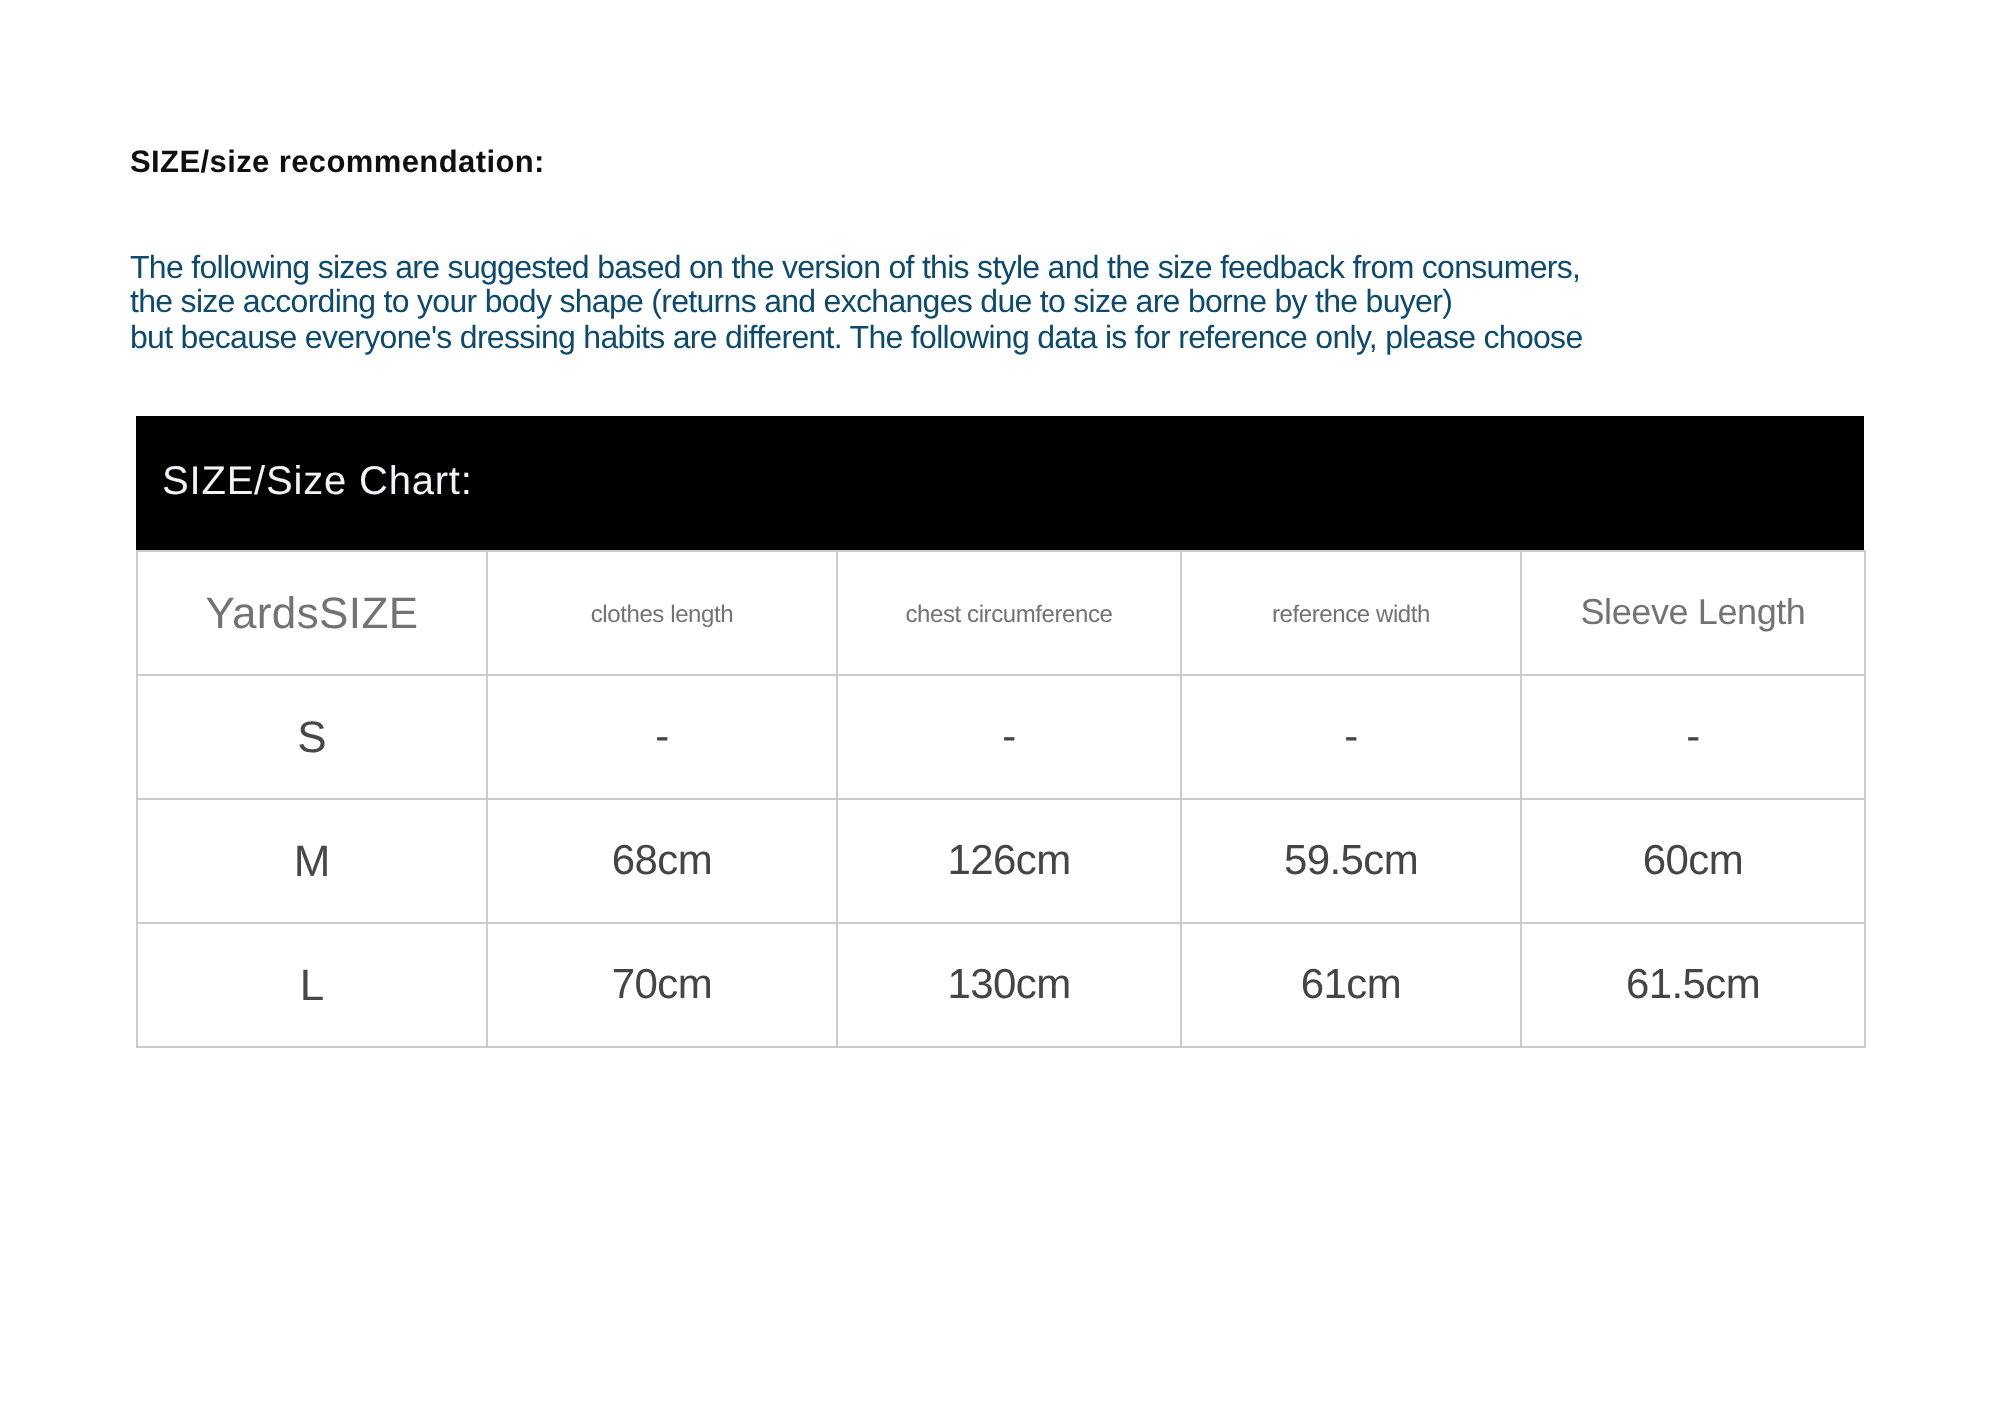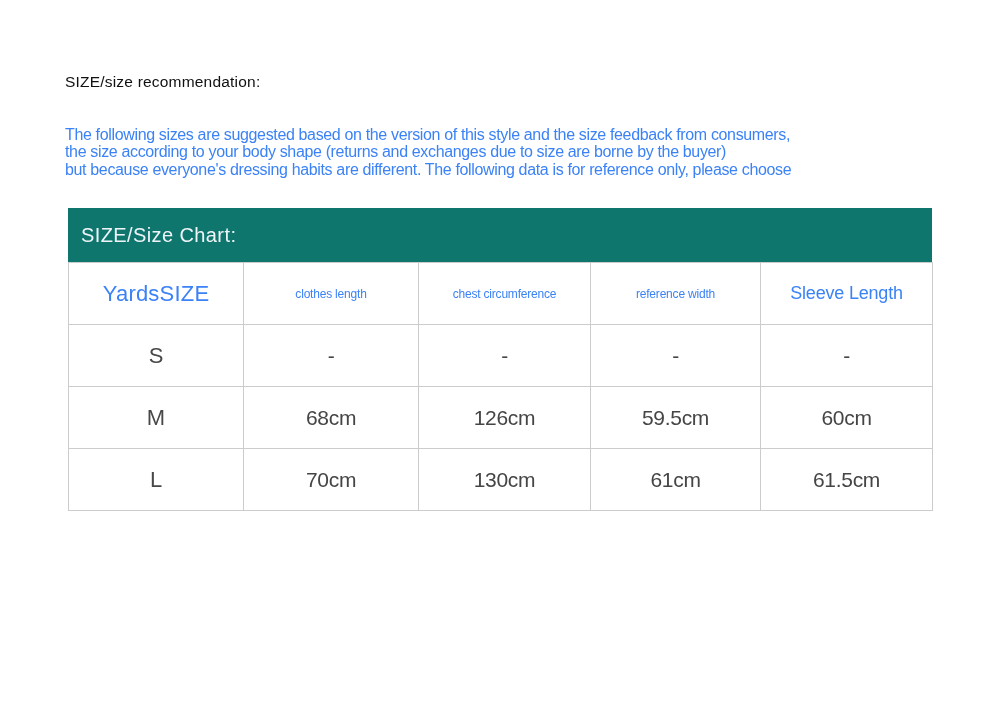--- a/index.html
+++ b/index.html
@@ -11,39 +11,39 @@
     width: 1000px;
     height: 708px;
     padding: 72px 0 0 65px;
     overflow: hidden;
     background: #ffffff;
   }
 
   .rec-title {
     margin: 0;
     font-size: 15.5px;
-    font-weight: 400;
+    font-weight: 700;
     color: #101010;
     letter-spacing: 0.2px;
     line-height: 20px;
   }
 
   .rec-text {
     margin-top: 34px;
     font-size: 16px;
     line-height: 17.4px;
-    color: #3b82f6;
+    color: #0c4a6e;
     letter-spacing: -0.35px;
   }
 
   .chart-header {
     margin: 30px 0 0 3px;
     width: 864px;
-    height: 54px;
-    background: #0f766e;
+    height: 67px;
+    background: #000000;
     display: flex;
     align-items: center;
     padding-left: 13px;
     color: #eef4f8;
     font-size: 20px;
     letter-spacing: 0.4px;
   }
 
   table.size-table {
     margin-left: 3px;
@@ -60,21 +60,21 @@
     text-align: center;
     vertical-align: middle;
     padding: 0;
   }
 
   .size-table thead tr { height: 62px; }
   .size-table tbody tr { height: 62px; }
 
   .size-table th {
     font-weight: 400;
-    color: #3b82f6;
+    color: #737373;
   }
 
   .th-size   { font-size: 22px; letter-spacing: 0.2px; }
   .th-std    { font-size: 12px; letter-spacing: -0.2px; }
   .th-chest  {
     text-align: left;
     padding-left: 14px;
     padding-right: 40px;
     line-height: 20px;
     margin-left: 36px;

